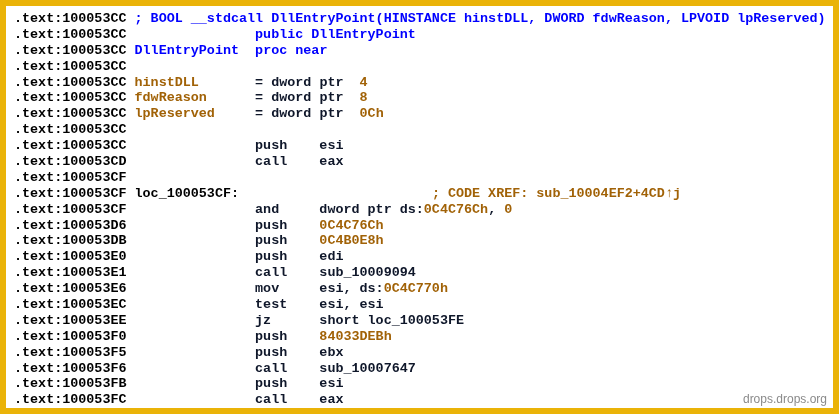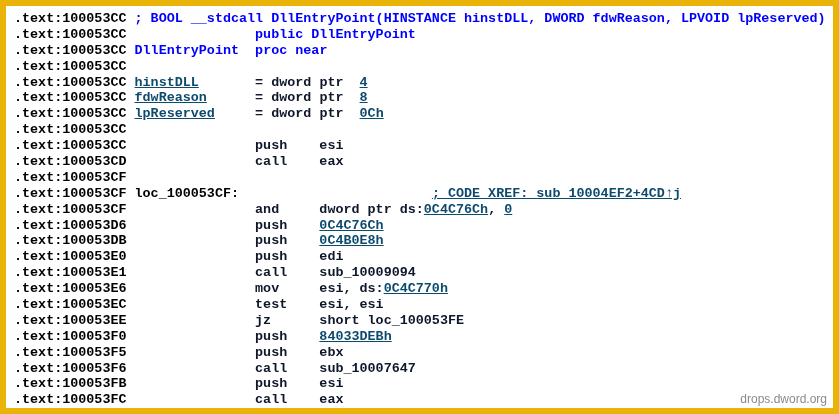--- a/index.html
+++ b/index.html
@@ -26,29 +26,29 @@
     bottom: 0;
     font-size: 13.4px;
     line-height: 15.9px;
     font-weight: bold;
     white-space: pre;
   }
   .line { height: 15.9px; cursor: default; }
   .c-addr { color: #000000; }
   .c-cmt  { color: #0000ff; }
   .c-code { color: #0f172a; }
-  .c-grn  { color: #0c4a6e; text-decoration: underline; }
+  .c-grn  { color: #a16207; }
   .watermark {
     position: absolute;
     right: 6px;
     bottom: 2px;
     font-family: "Liberation Sans", sans-serif;
     font-size: 12px;
     color: #8a8a8a;
   }
 </style>
 </head>
 <body>
 
 <div class="frame">
   <div class="listing"><div class="line"><span class="c-addr">.text:100053CC</span><span class="c-addr"> </span><span class="c-cmt">; BOOL __stdcall DllEntryPoint(HINSTANCE hinstDLL, DWORD fdwReason, LPVOID lpReserved)</span></div><div class="line"><span class="c-addr">.text:100053CC</span><span class="c-cmt">                public DllEntryPoint</span></div><div class="line"><span class="c-addr">.text:100053CC</span><span class="c-addr"> </span><span class="c-cmt">DllEntryPoint</span><span class="c-addr">  </span><span class="c-cmt">proc near</span></div><div class="line"><span class="c-addr">.text:100053CC</span></div><div class="line"><span class="c-addr">.text:100053CC</span><span class="c-addr"> </span><span class="c-grn">hinstDLL</span><span class="c-addr">       </span><span class="c-code">= dword ptr  </span><span class="c-grn">4</span></div><div class="line"><span class="c-addr">.text:100053CC</span><span class="c-addr"> </span><span class="c-grn">fdwReason</span><span class="c-addr">      </span><span class="c-code">= dword ptr  </span><span class="c-grn">8</span></div><div class="line"><span class="c-addr">.text:100053CC</span><span class="c-addr"> </span><span class="c-grn">lpReserved</span><span class="c-addr">     </span><span class="c-code">= dword ptr  </span><span class="c-grn">0Ch</span></div><div class="line"><span class="c-addr">.text:100053CC</span></div><div class="line"><span class="c-addr">.text:100053CC</span><span class="c-code">                push    esi</span></div><div class="line"><span class="c-addr">.text:100053CD</span><span class="c-code">                call    eax</span></div><div class="line"><span class="c-addr">.text:100053CF</span></div><div class="line"><span class="c-addr">.text:100053CF</span><span class="c-addr"> </span><span class="c-addr">loc_100053CF:</span><span class="c-addr">                        </span><span class="c-grn">; CODE XREF: sub_10004EF2+4CD↑j</span></div><div class="line"><span class="c-addr">.text:100053CF</span><span class="c-code">                and     dword ptr ds:</span><span class="c-grn">0C4C76Ch</span><span class="c-code">, </span><span class="c-grn">0</span></div><div class="line"><span class="c-addr">.text:100053D6</span><span class="c-code">                push    </span><span class="c-grn">0C4C76Ch</span></div><div class="line"><span class="c-addr">.text:100053DB</span><span class="c-code">                push    </span><span class="c-grn">0C4B0E8h</span></div><div class="line"><span class="c-addr">.text:100053E0</span><span class="c-code">                push    edi</span></div><div class="line"><span class="c-addr">.text:100053E1</span><span class="c-code">                call    sub_10009094</span></div><div class="line"><span class="c-addr">.text:100053E6</span><span class="c-code">                mov     esi, ds:</span><span class="c-grn">0C4C770h</span></div><div class="line"><span class="c-addr">.text:100053EC</span><span class="c-code">                test    esi, esi</span></div><div class="line"><span class="c-addr">.text:100053EE</span><span class="c-code">                jz      short loc_100053FE</span></div><div class="line"><span class="c-addr">.text:100053F0</span><span class="c-code">                push    </span><span class="c-grn">84033DEBh</span></div><div class="line"><span class="c-addr">.text:100053F5</span><span class="c-code">                push    ebx</span></div><div class="line"><span class="c-addr">.text:100053F6</span><span class="c-code">                call    sub_10007647</span></div><div class="line"><span class="c-addr">.text:100053FB</span><span class="c-code">                push    esi</span></div><div class="line"><span class="c-addr">.text:100053FC</span><span class="c-code">                call    eax</span></div><div class="line"><span class="c-addr">.text:100053FE</span><span class="c-addr"> </span><span class="c-addr">loc_100053FE:</span></div></div>
-  <div class="watermark">drops.dword.org</div>
+  <div class="watermark">drops.drops.org</div>
 </div>
 
 </body></html>

